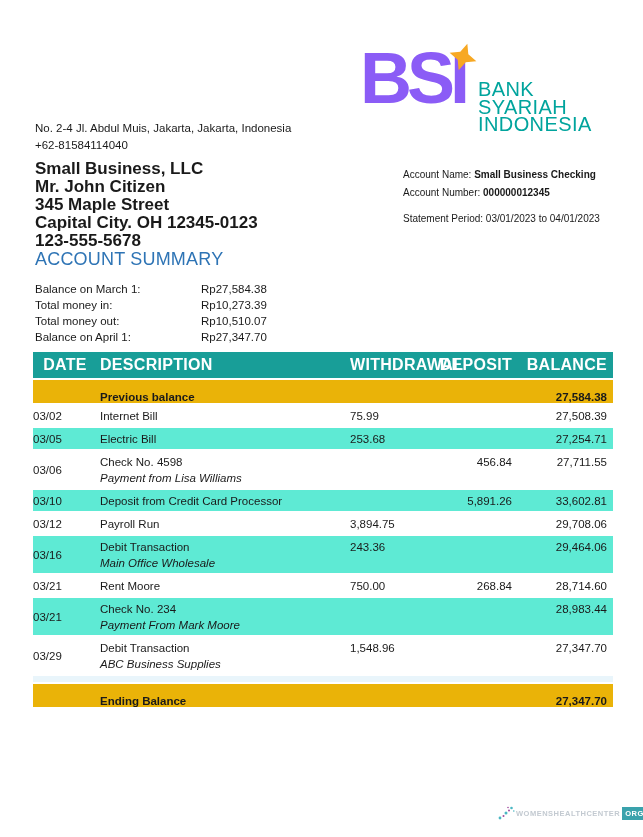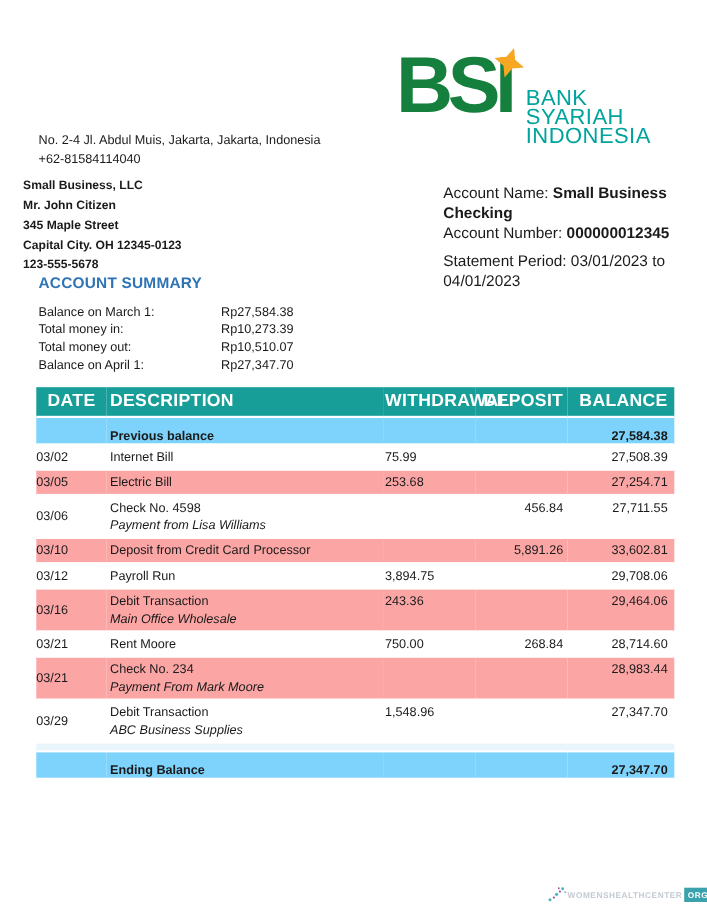--- a/index.html
+++ b/index.html
@@ -10,40 +10,40 @@
     color:#1a1a1a;
     position:relative;
     overflow:hidden;
   }
 
   
   .logo { position:absolute; left:360px; top:40px; width:260px; height:80px; }
   .logo-acronym {
     position:absolute; left:0; top:0;
     font-size:72px; line-height:76px; font-weight:bold;
-    letter-spacing:-5px; color:#15803d;
+    letter-spacing:-5px; color:#8b5cf6;
   }
   .logo-star { position:absolute; left:88px; top:2px; width:30px; height:30px; }
   .logo-name {
     position:absolute; left:118px; top:41px;
     font-size:20px; line-height:17.5px; letter-spacing:0.4px;
     color:#00A49D; font-weight:400;
   }
 
   
   .bank-contact { position:absolute; left:35px; top:120px; font-size:11.5px; line-height:17px; }
-  .customer-block { position:absolute; left:21px; top:160px; font-size:11px; line-height:18px; font-weight:bold; }
-
-  .account-info { position:absolute; left:403px; top:166px; font-size:14px; line-height:18px; }
+  .customer-block { position:absolute; left:35px; top:160px; font-size:17px; line-height:18px; font-weight:bold; }
+
+  .account-info { position:absolute; left:403px; top:166px; font-size:10px; line-height:18px; }
   .account-info .value { font-weight:bold; }
   .account-info .period { margin-top:8px; }
 
   
   .summary { position:absolute; left:35px; top:249px; width:330px; }
-  .summary-title { color:#2E74B5; font-size:14px; font-weight:bold; letter-spacing:0.2px; }
+  .summary-title { color:#2E74B5; font-size:18px; font-weight:normal; letter-spacing:0.2px; }
   .summary-rows { margin-top:11px; font-size:11.5px; line-height:16px; }
   .summary-row { display:flex; }
   .summary-row .lbl { width:166px; }
 
   
   .stmt-table {
     position:absolute; left:33px; top:352px; width:580px;
     border-collapse:collapse; table-layout:fixed;
     font-size:11.5px;
   }
@@ -58,25 +58,25 @@
   th.h-wd   { text-align:left; padding-left:1px; }
   th.h-dep  { text-align:right; padding-right:4px; }
   th.h-bal  { text-align:right; padding-right:6px; }
 
   .txrow td { height:22px; vertical-align:top; padding-top:5px; padding-bottom:4px; }
   .txrow .c-date { text-align:left; vertical-align:middle; padding-top:0; padding-bottom:0; }
   .txrow .c-desc { padding-left:3px;margin-left:40px; }
   .txrow .c-wd   { padding-left:1px; }
   .txrow .c-dep  { text-align:right; padding-right:4px; }
   .txrow .c-bal  { text-align:right; padding-right:6px; }
-  .txrow.odd td  { background:#fca5a5; }
+  .txrow.odd td  { background:#5eead4; }
   .sub-desc { font-style:italic; margin-top:4px; }
 
   .row-highlight td {
-    background:#7dd3fc; font-weight:bold; height:19px;
+    background:#eab308; font-weight:bold; height:19px;
     vertical-align:middle; padding-top:11px; padding-bottom:0;
   }
   .row-highlight .c-desc { padding-left:3px; }
   .row-highlight .c-bal  { text-align:right; padding-right:6px; }
   .row-spacer td { background:#E9F5FB; height:8px; padding:0; }
 
   
   .footer {
     position:absolute; left:498px; top:804px;
     display:flex; align-items:center; height:18px;

